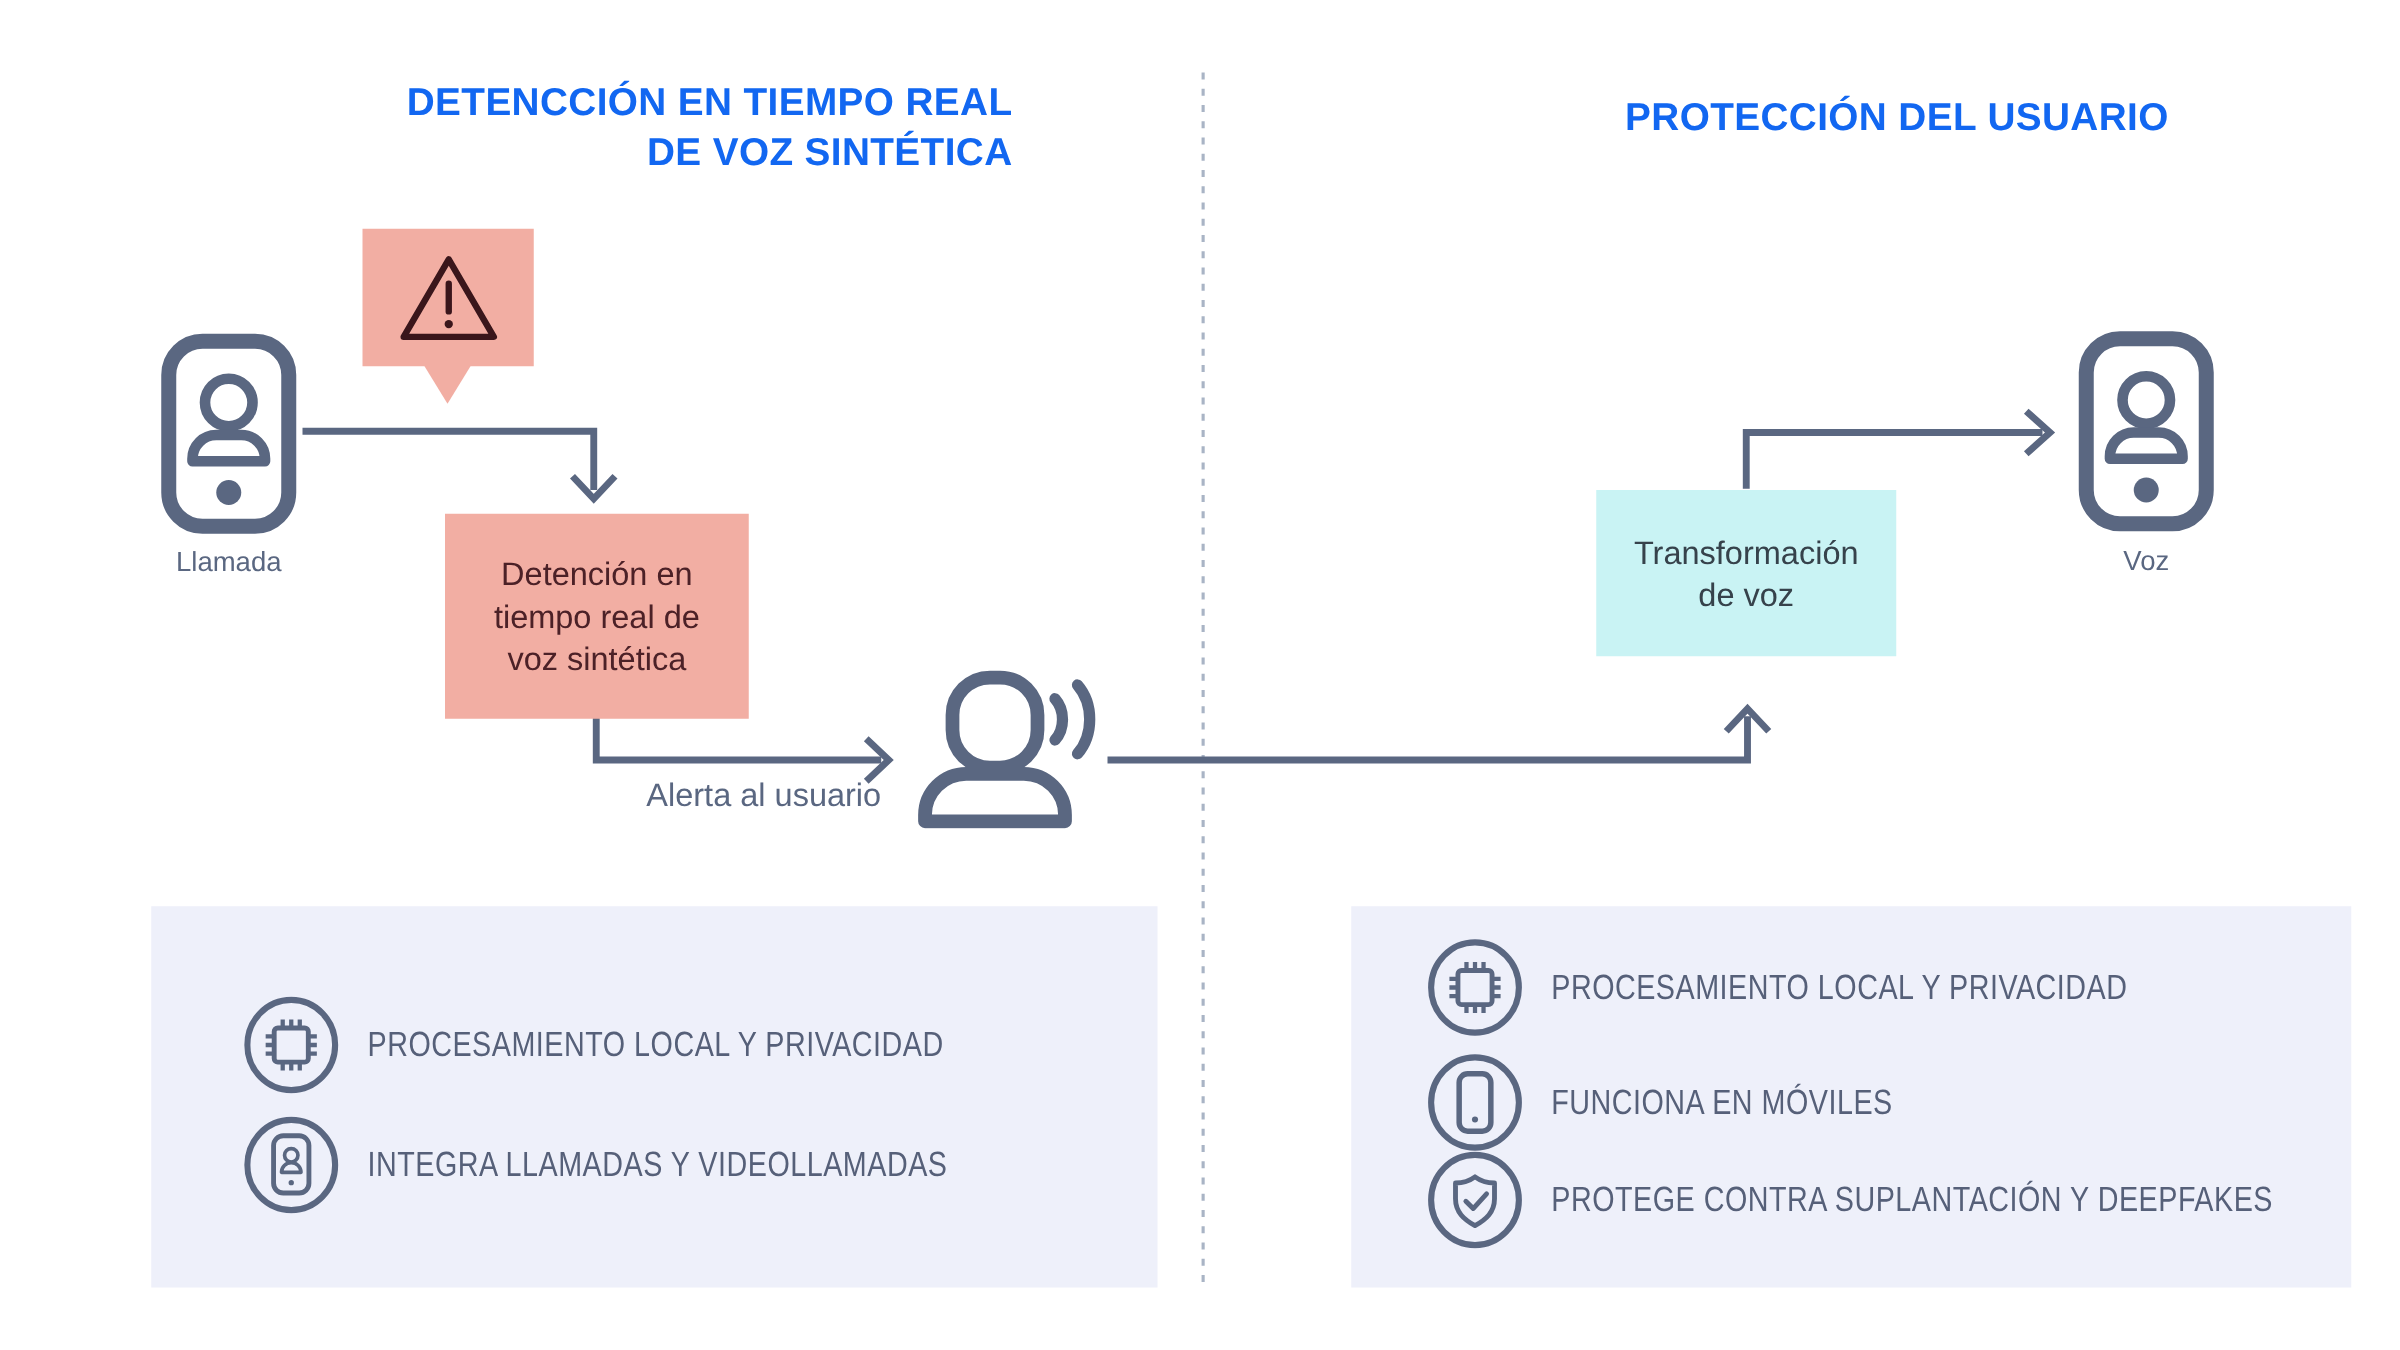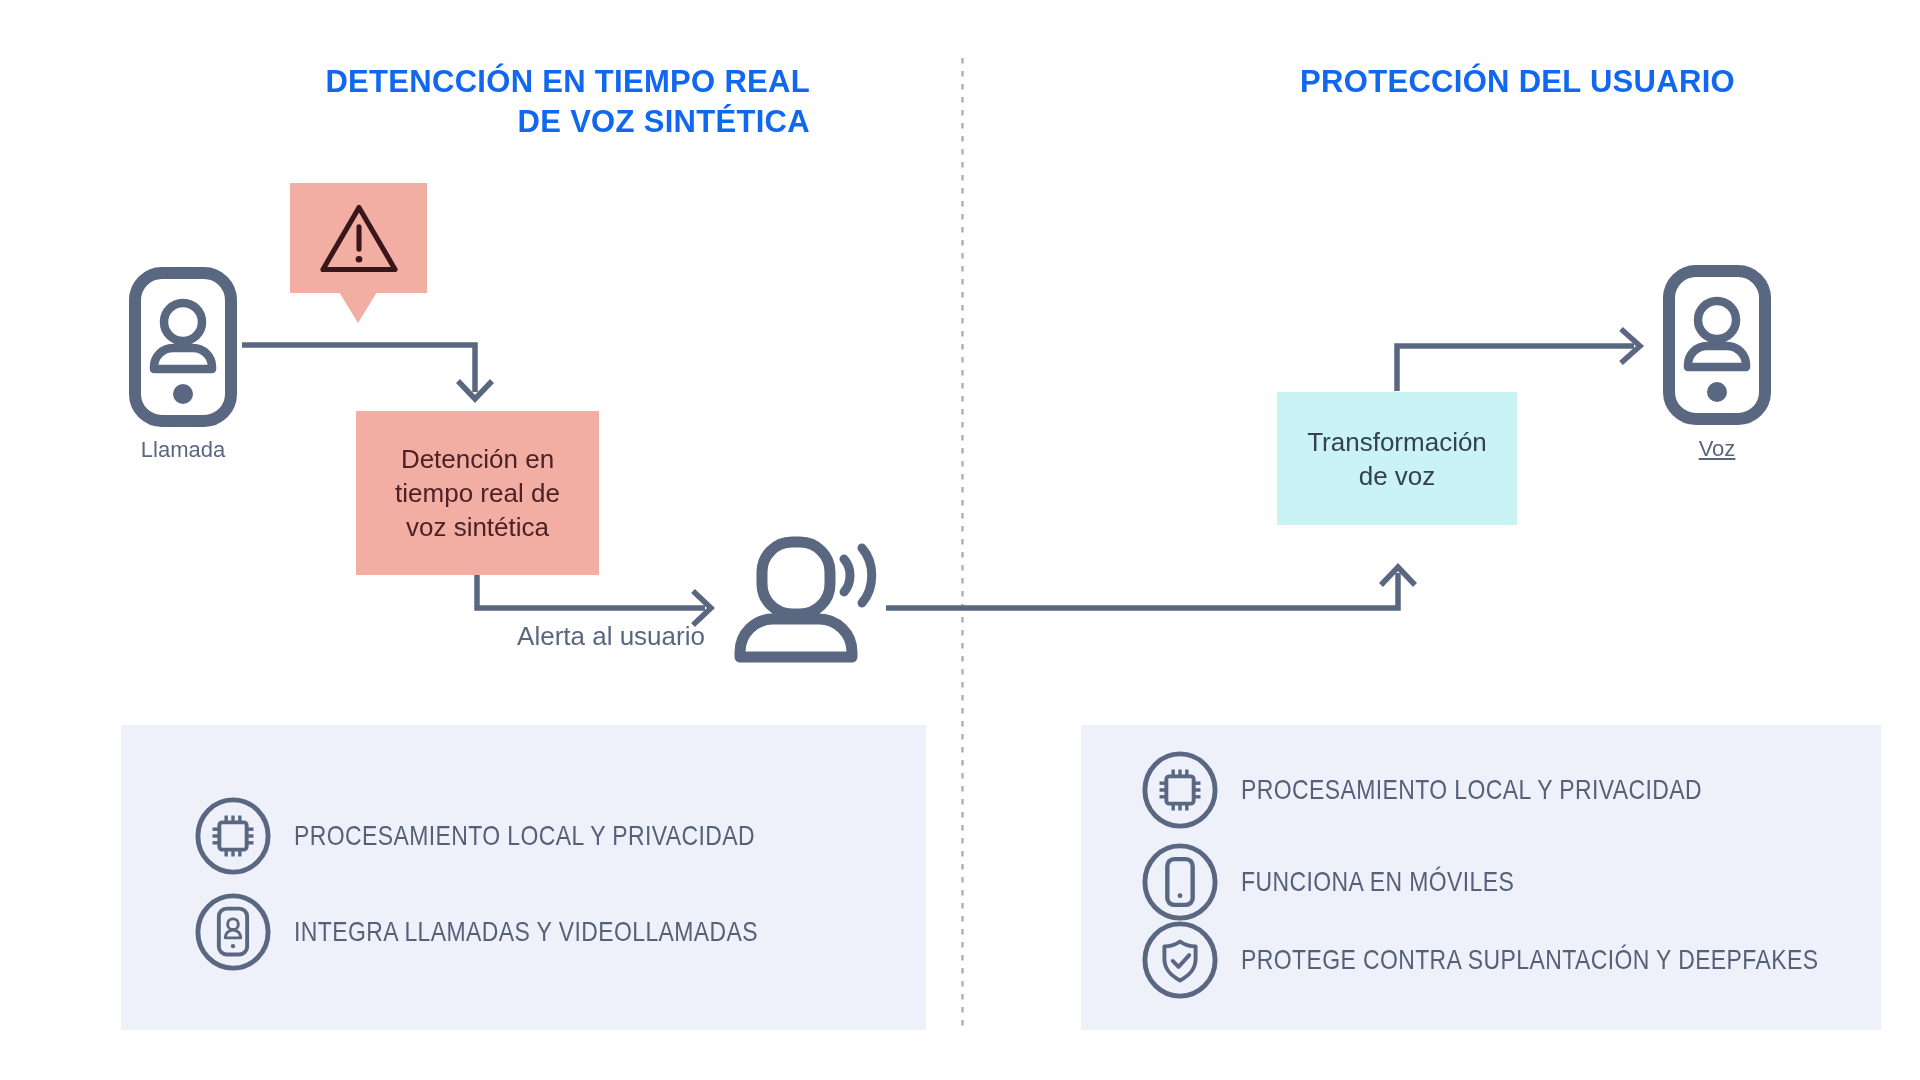--- a/index.html
+++ b/index.html
@@ -72,21 +72,21 @@
 
     <path class="conn" d="M1397 391 V346 H1634"></path>
     <polyline class="conn" points="1621,329 1640,346 1621,363"></polyline>
   </svg>
 
   <div class="abs section-title" style="left:170px;top:62px;width:640px;">
     <div>DETENCCIÓN EN TIEMPO REAL</div>
     <div>DE VOZ SINTÉTICA</div>
   </div>
 
-  <div class="abs section-title" style="left:1135px;top:62px;width:600px;">PROTECCIÓN DEL USUARIO</div>
+  <div class="abs section-title" style="left:1135px;top:74px;width:600px;">PROTECCIÓN DEL USUARIO</div>
 
   <div class="abs bubble">
     <span class="warning">
       <svg width="84" height="74" viewBox="0 0 90 80">
         <path d="M45 7 L84 74 H6 Z" fill="none" stroke="currentColor" stroke-width="5.5" stroke-linejoin="round"></path>
         <line x1="45" y1="28" x2="45" y2="52" stroke="currentColor" stroke-width="5.5" stroke-linecap="round"></line>
         <circle cx="45" cy="63" r="3.6" fill="currentColor"></circle>
       </svg>
     </span>
   </div>
@@ -118,21 +118,21 @@
   <div class="abs proc-box transform-box">Transformación de voz</div>
 
   <div class="abs slate-icon" style="left:1662px;top:264px;">
     <svg width="110" height="162" viewBox="0 0 110 162">
       <rect x="7" y="7" width="96" height="148" rx="27" fill="none" stroke="currentColor" stroke-width="12"></rect>
       <circle cx="55" cy="56" r="19" fill="none" stroke="currentColor" stroke-width="8.5"></circle>
       <path d="M26 103 v-2 a19 19 0 0 1 19 -19 h20 a19 19 0 0 1 19 19 v2 z" fill="none" stroke="currentColor" stroke-width="8.5" stroke-linejoin="round"></path>
       <circle cx="55" cy="128" r="10" fill="currentColor"></circle>
     </svg>
   </div>
-  <div class="abs node-label" style="left:1662px;top:436px;width:110px;text-decoration:underline;">Voz</div>
+  <div class="abs node-label" style="left:1662px;top:436px;width:110px;">Voz</div>
 
   <div class="abs panel panel-left">
     <div class="feature-row" style="left:73px;top:72px;">
       <span>
         <svg width="78" height="78" viewBox="0 0 80 80" stroke="currentColor" fill="none">
           <ellipse cx="40" cy="40" rx="36" ry="37" stroke-width="5"></ellipse>
           <rect x="26" y="26" width="28" height="28" rx="3" stroke-width="4"></rect>
           <g stroke-width="3.5">
             <line x1="33" y1="19" x2="33" y2="26"></line>
               <line x1="40" y1="19" x2="40" y2="26"></line>

